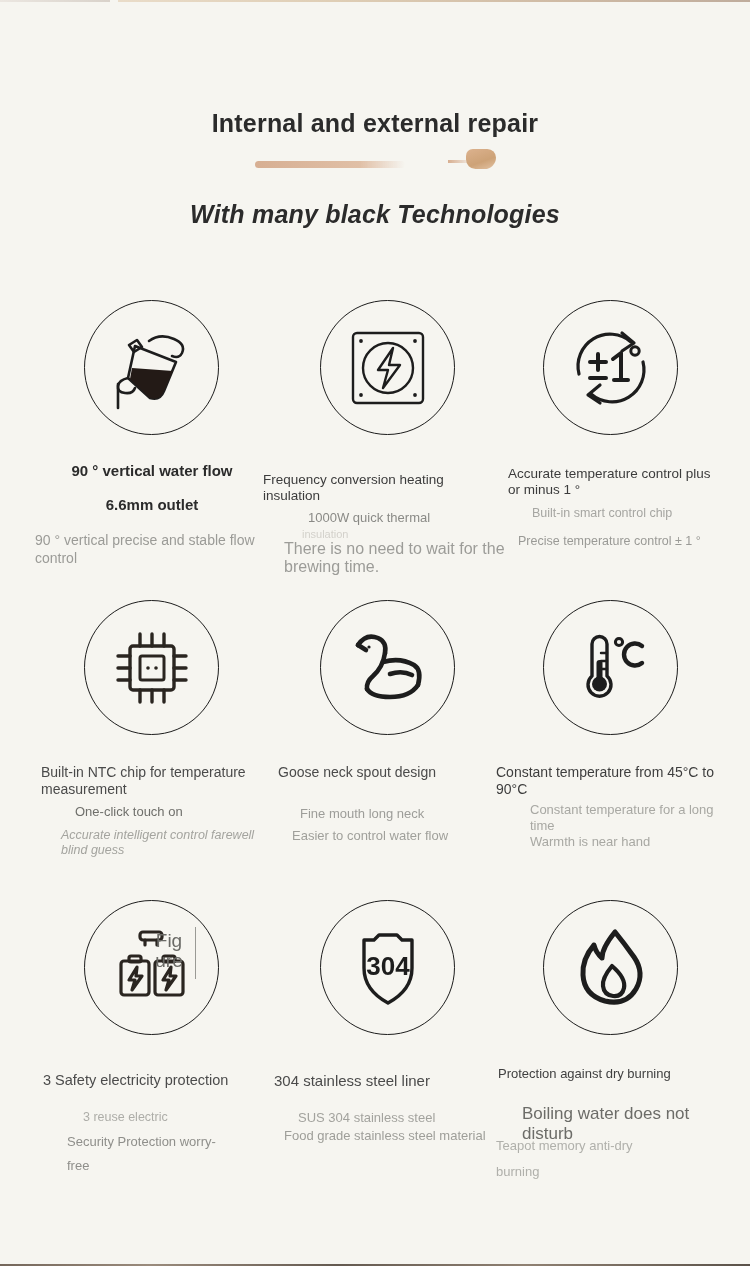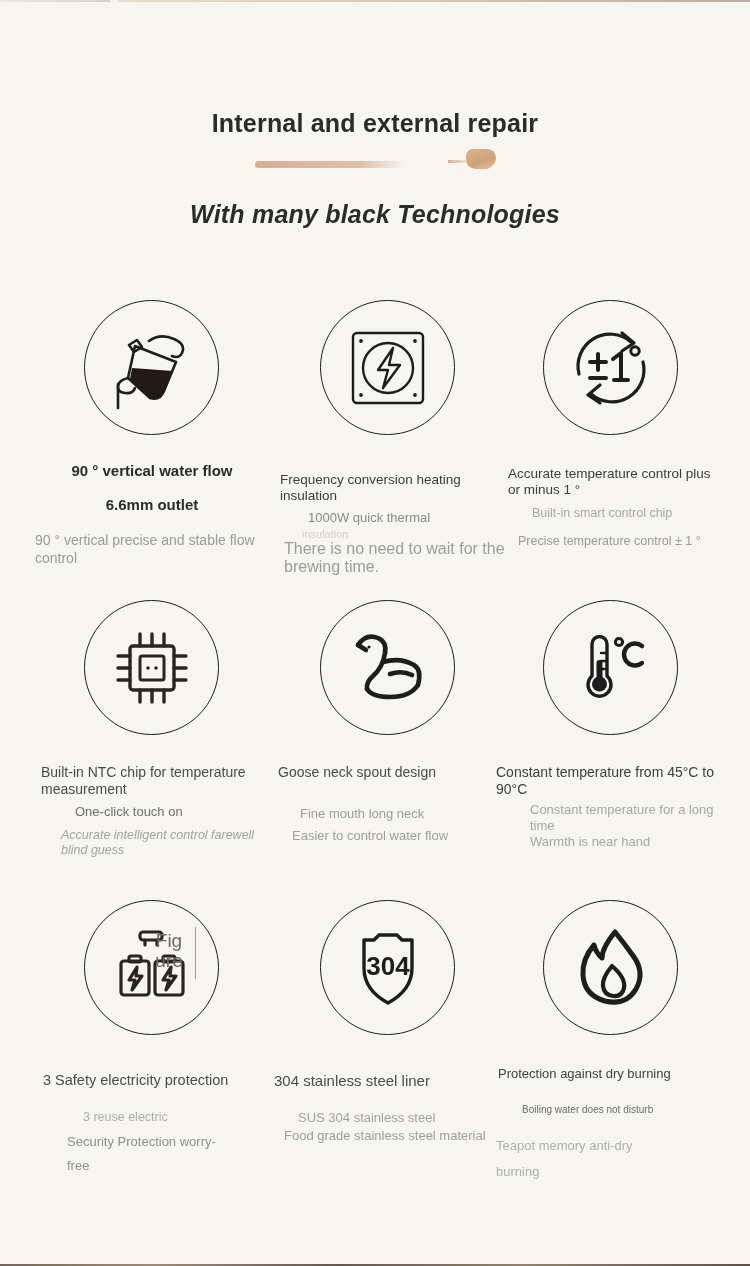--- a/index.html
+++ b/index.html
@@ -172,21 +172,21 @@
     width: 250px;
     box-sizing: border-box;
   }
 
   
   .r1c1-l1 { top: 166px; text-align: center; font-size: 15px; font-weight: bold; color: #2b2b2b; }
   .r1c1-l2 { top: 200px; text-align: center; font-size: 15px; font-weight: bold; color: #2b2b2b; }
   .r1c1-l3 { top: 236px; left: 8px; width: 248px; font-size: 14px; color: #9b9b97; line-height: 1.25; }
 
   
-  .r1c2-l1 { top: 176px; left: 18px; width: 215px; font-size: 13.5px; color: #3c3c3c; line-height: 1.18; }
+  .r1c2-l1 { top: 176px; left: 1px; width: 215px; font-size: 13.5px; color: #3c3c3c; line-height: 1.18; }
   .r1c2-l2 { top: 214px; left: 46px; width: 200px; font-size: 13px; color: #8a8a86; }
   .r1c2-l3 { top: 232px; left: 40px; width: 200px; font-size: 11px; color: #d3d1cb; }
   .r1c2-l4 { top: 244px; left: 22px; width: 226px; font-size: 16px; color: #9c9c98; line-height: 1.1; }
 
   
   .r1c3-l1 { top: 170px; left: 22px; width: 212px; font-size: 13.5px; color: #3c3c3c; line-height: 1.18; }
   .r1c3-l2 { top: 210px; left: 46px; width: 190px; font-size: 12.5px; color: #a6a6a2; line-height: 1.15; }
   .r1c3-l3 { top: 238px; left: 32px; width: 210px; font-size: 12.5px; color: #9a9a96; line-height: 1.15; }
 
   
@@ -210,21 +210,21 @@
   .r3c1-l3 { top: 238px; left: 40px; width: 200px; font-size: 13px; color: #8f8f8b; }
   .r3c1-l4 { top: 262px; left: 40px; width: 200px; font-size: 13px; color: #8f8f8b; }
 
   
   .r3c2-l1 { top: 176px; left: 12px; width: 230px; font-size: 15px; color: #4b4b4b; }
   .r3c2-l2 { top: 214px; left: 36px; width: 200px; font-size: 13px; color: #a3a39e; }
   .r3c2-l3 { top: 232px; left: 22px; width: 215px; font-size: 13px; color: #9e9e99; line-height: 1.2; }
 
   
   .r3c3-l1 { top: 170px; left: 12px; width: 225px; font-size: 13px; color: #3f3f3f; line-height: 1.2; }
-  .r3c3-l2 { top: 208px; left: 36px; width: 200px; font-size: 10px; color: #6c6c68; line-height: 1.18; }
+  .r3c3-l2 { top: 208px; left: 36px; width: 200px; font-size: 17px; color: #6c6c68; line-height: 1.18; }
   .r3c3-l3 { top: 242px; left: 10px; width: 225px; font-size: 13px; color: #b0b0ab; }
   .r3c3-l4 { top: 268px; left: 10px; width: 225px; font-size: 13px; color: #b0b0ab; }
 
   
   .figure-wm {
     position: absolute;
     left: 58px;
     top: 30px;
     width: 52px;
     font-size: 19px;

